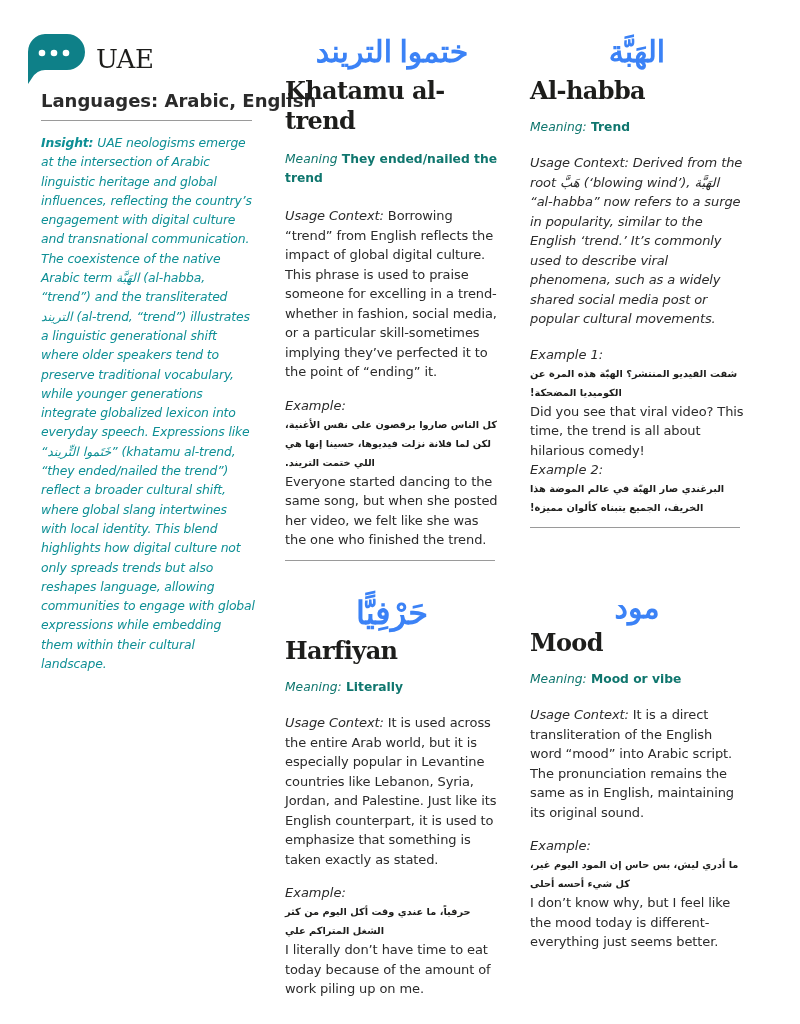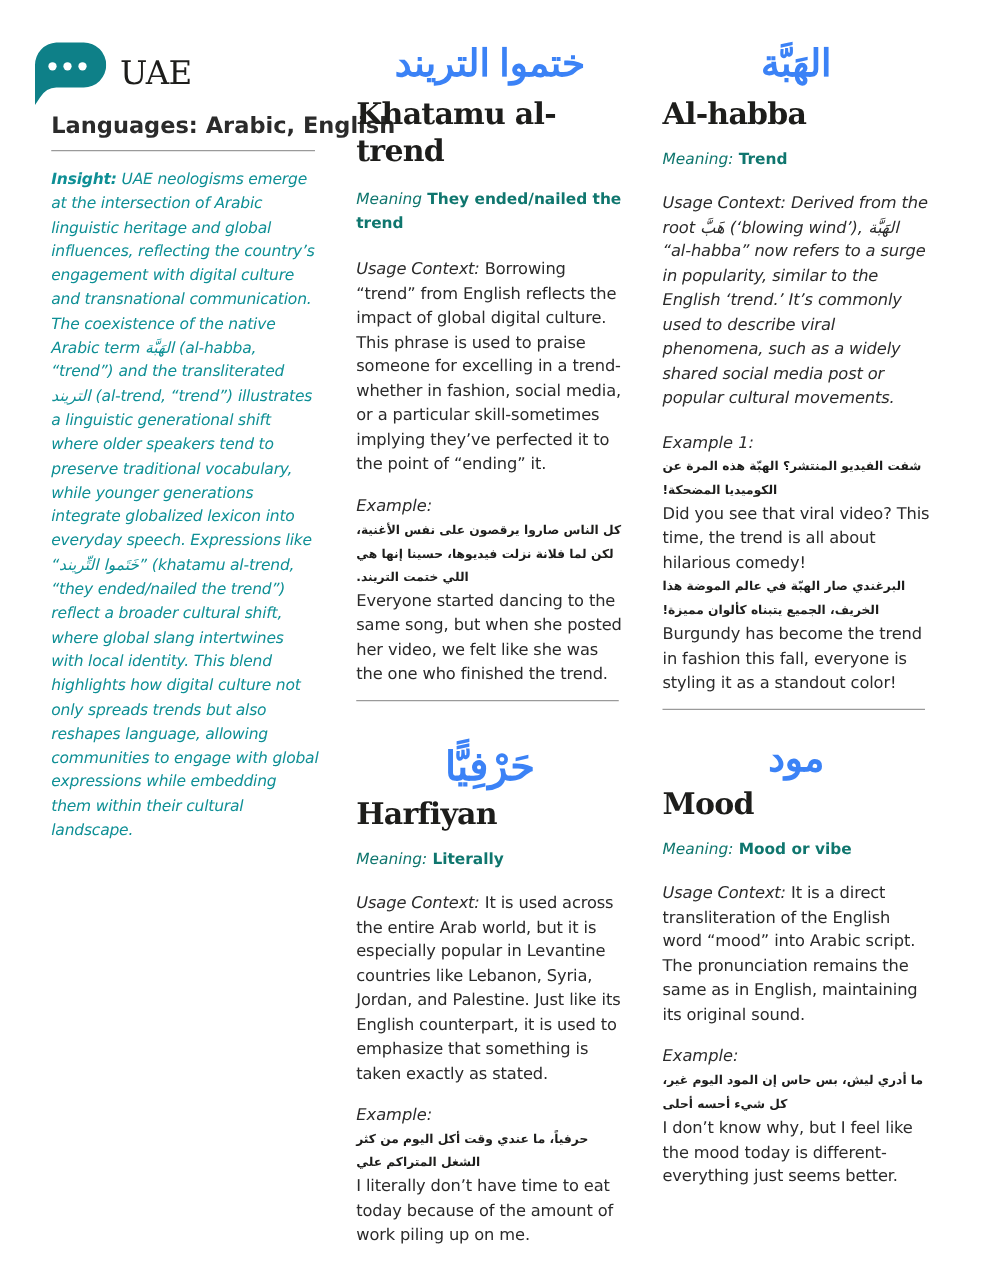--- a/index.html
+++ b/index.html
@@ -85,22 +85,22 @@
 <div class="entry" style="left:530px; top:34px;">
   <div class="arabic-title">الهَبَّة</div>
   <div class="latin-title" style="margin-top:6px;">Al-habba</div>
   <div class="meaning" style="margin-top:12px;">
     <span class="lbl">Meaning:</span><span class="val"> Trend</span>
   </div>
   <div class="usage italic" style="margin-top:16px;">Usage Context: Derived from the root هَبَّ (‘blowing wind’), الهَبَّة “al-habba” now refers to a surge in popularity, similar to the English ‘trend.’ It’s commonly used to describe viral phenomena, such as a widely shared social media post or popular cultural movements.</div>
   <div class="ex-label" style="margin-top:16px;">Example 1:</div>
   <div class="ex-arabic">شفت الفيديو المنتشر؟ الهبّة هذه المرة عن الكوميديا المضحكة!</div>
   <div class="ex-english">Did you see that viral video? This time, the trend is all about hilarious comedy!</div>
+  <div class="ex-label">Example 2:</div>
   <div class="ex-arabic">البرغندي صار الهبّة في عالم الموضة هذا الخريف، الجميع يتبناه كألوان مميزة!</div>
-  <div class="ex-english">Burgundy has become the trend in fashion this fall, everyone is styling it as a standout color!</div>
   <div class="hr" style="margin-top:10px;"></div>
 </div>
 
 <div class="entry" style="left:530px; top:590px;">
   <div class="arabic-title">مود</div>
   <div class="latin-title" style="margin-top:2px;">Mood</div>
   <div class="meaning" style="margin-top:12px;">
     <span class="lbl">Meaning:</span><span class="val"> Mood or vibe</span>
   </div>
   <div class="usage" style="margin-top:16px;">

